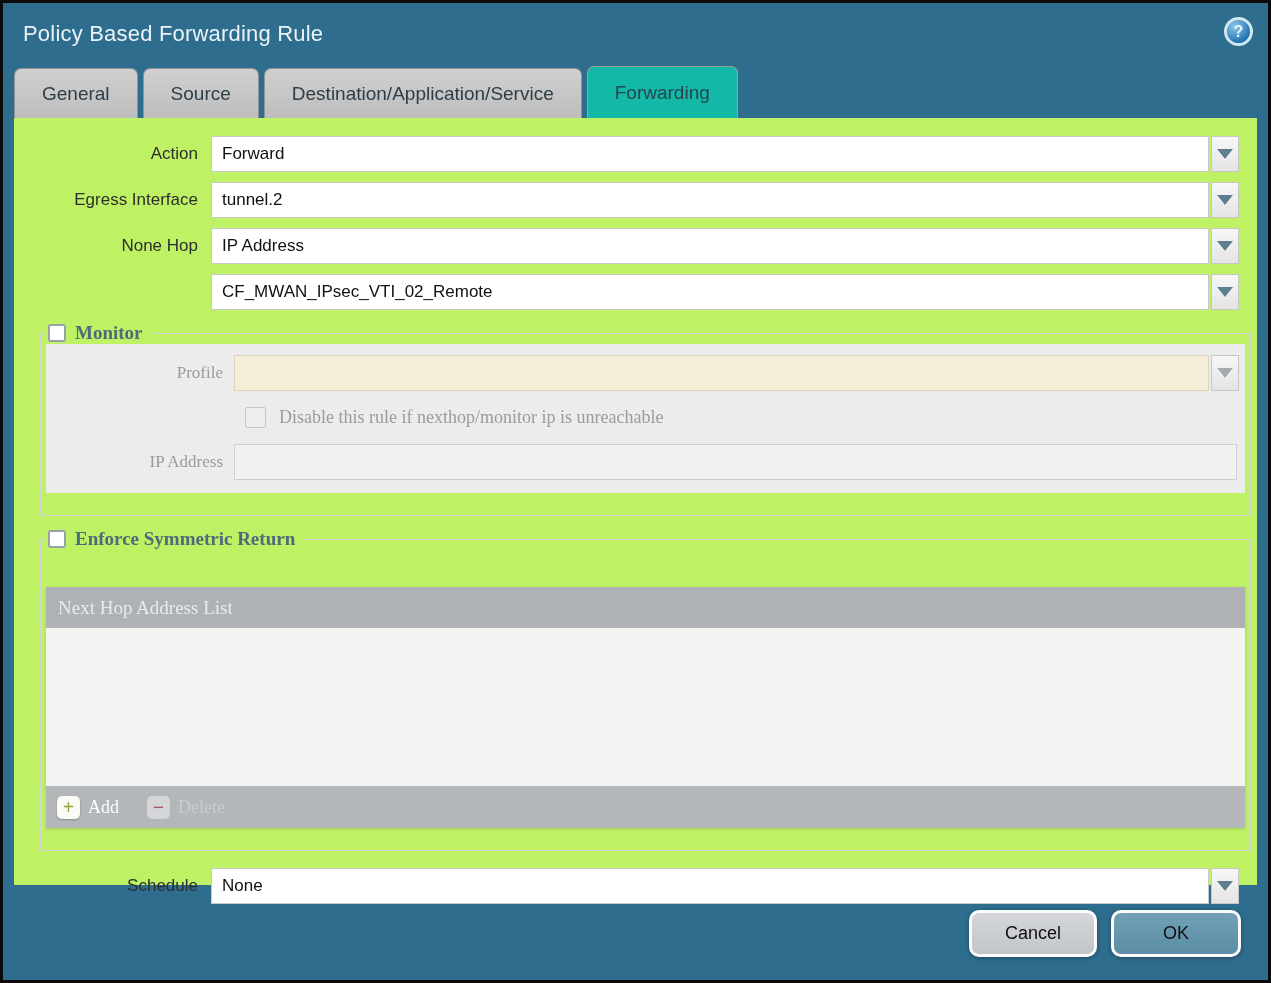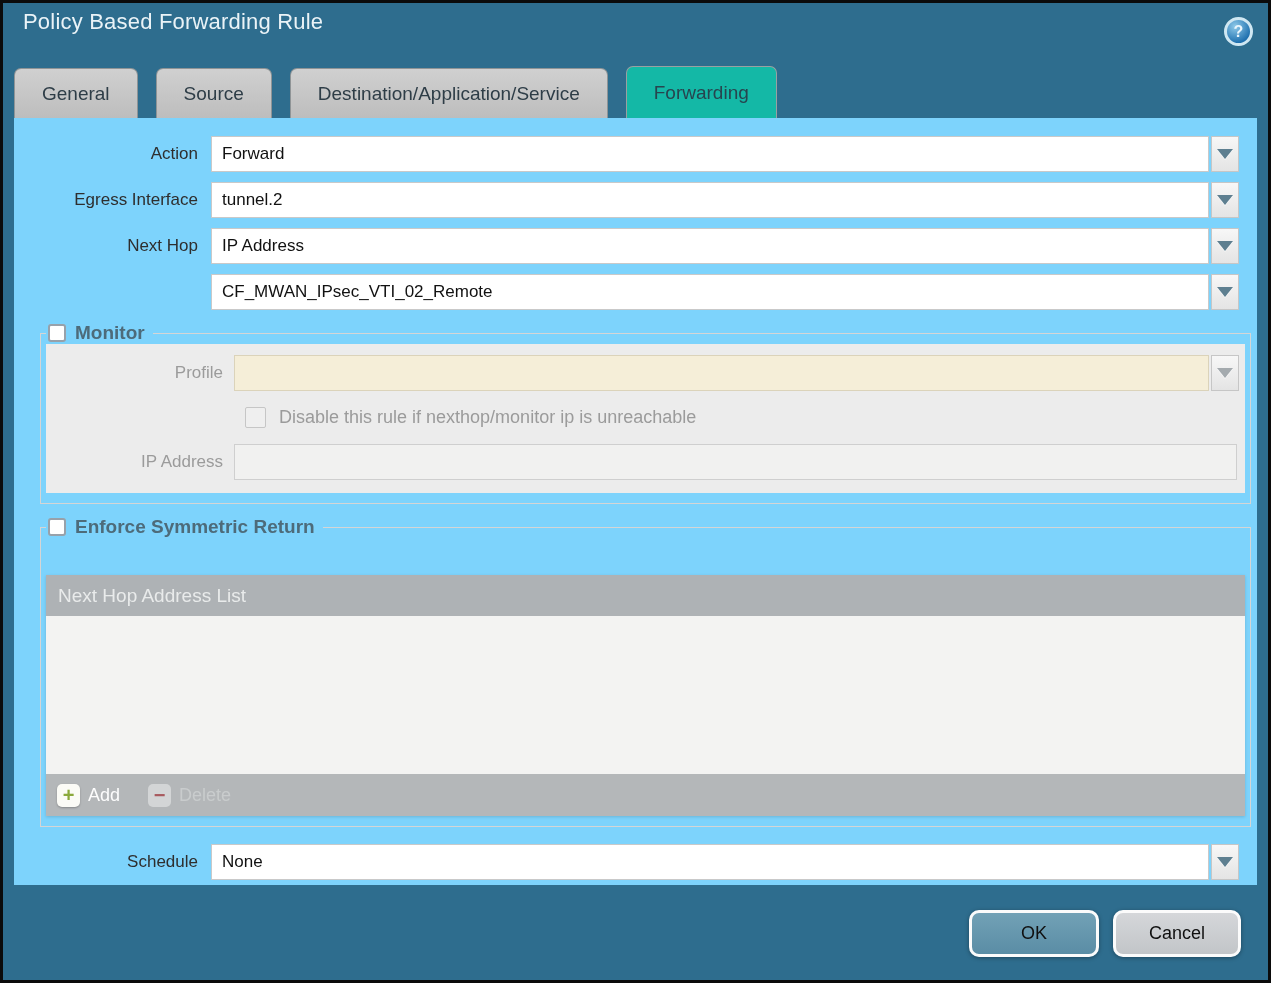--- a/index.html
+++ b/index.html
@@ -9,56 +9,56 @@
   .screen {
     position: relative;
     width: 1271px; height: 983px;
     background: #2e6d8e;
     border: 3px solid #0b0b0b;
     overflow: hidden;
   }
 
   
   .title {
-    position: absolute; left: 20px; top: 6px;
+    position: absolute; left: 20px; top: 18px;
     font-size: 22px; color: #eaf3f7; letter-spacing: .2px;
   }
   .help {
     position: absolute; top: 14px; right: 15px;
     width: 29px; height: 29px; border-radius: 50%;
     background: radial-gradient(circle at 35% 28%, #8ec9e9, #1d6fae 75%);
     border: 3px solid #cfe7f2;
     color: #eaf6fd; font-weight: bold; font-size: 16px;
     display: flex; align-items: center; justify-content: center;
     cursor: pointer;
   }
 
   
   .tabs {
     position: absolute; left: 11px; top: 63px; height: 52px;
-    display: flex; align-items: flex-end; gap: 18px; text-align: right;
+    display: flex; align-items: flex-end; gap: 5px; text-align: right;
   }
   .tab {
     height: 50px; padding: 0 27px;
     display: flex; align-items: center; justify-content: center;
     background: linear-gradient(#d0d0d0, #bdbdbd);
     border: 1px solid #8f9496; border-bottom: none;
     border-radius: 7px 7px 0 0;
     font-size: 19px; color: #2e3d47; cursor: pointer; white-space: nowrap;
   }
   .tab.active {
     height: 52px; background: #14b8a6; border-color: #9aa0a2;
     color: #27454f;
   }
 
   
   .content {
     position: absolute; left: 11px; top: 115px;
     width: 1243px; height: 767px;
-    background: #7dd3fc;
+    background: #bef264;
     padding-top: 18px;
   }
 
   .row { display: flex; height: 36px; margin: 0 18px 10px 0; }
   .row .label {
     width: 197px; text-align: right; padding-right: 13px;
     line-height: 36px; font-size: 17px; color: #2e2e2e; white-space: nowrap;
   }
   .combo { flex: 1; display: flex; cursor: pointer; }
   .combo-text {
@@ -78,21 +78,22 @@
     border-left: 8px solid transparent; border-right: 8px solid transparent;
     border-top: 10px solid #5e7f90;
     filter: drop-shadow(0 1px 0 rgba(255,255,255,.7));
   }
   .tri.dis { border-top-color: #a4aaae; }
 
   
   fieldset {
     border: 1px solid #d5d5d5;
     margin: 12px 6px 0 26px;
-    padding: 0 5px 10px;
+    padding: 0 5px 22px;
+    font-family: Liberation Serif, serif;
   }
   legend {
     display: flex; align-items: center; gap: 9px;
     font-size: 19px; font-weight: bold; color: #4d6b7a;
     padding: 0 8px 0 2px; white-space: nowrap;
   }
   .cb {
     width: 18px; height: 18px; background: #fff;
     border: 2px solid #98a1aa; border-radius: 3px; cursor: pointer;
   }
@@ -203,21 +204,21 @@
       <div class="label">Egress Interface</div>
       <div class="combo">
         <div class="combo-text">tunnel.2</div>
         <div class="dd-btn">
           <span class="tri"></span>
         </div>
       </div>
     </div>
 
     <div class="row">
-      <div class="label">Next Hop</div>
+      <div class="label">None Hop</div>
       <div class="combo">
         <div class="combo-text">IP Address</div>
         <div class="dd-btn">
           <span class="tri"></span>
         </div>
       </div>
     </div>
 
     <div class="row">
       <div class="label"></div>
@@ -280,21 +281,21 @@
         <div class="combo-text">None</div>
         <div class="dd-btn">
           <span class="tri"></span>
         </div>
       </div>
     </div>
 
   </div>
 
   <div class="footer">
+    <div class="btn cancel">
+      <span>Cancel</span>
+    </div>
     <div class="btn ok">
       <span>OK</span>
     </div>
-    <div class="btn cancel">
-      <span>Cancel</span>
-    </div>
   </div>
 
 </div>
 
 </body></html>

